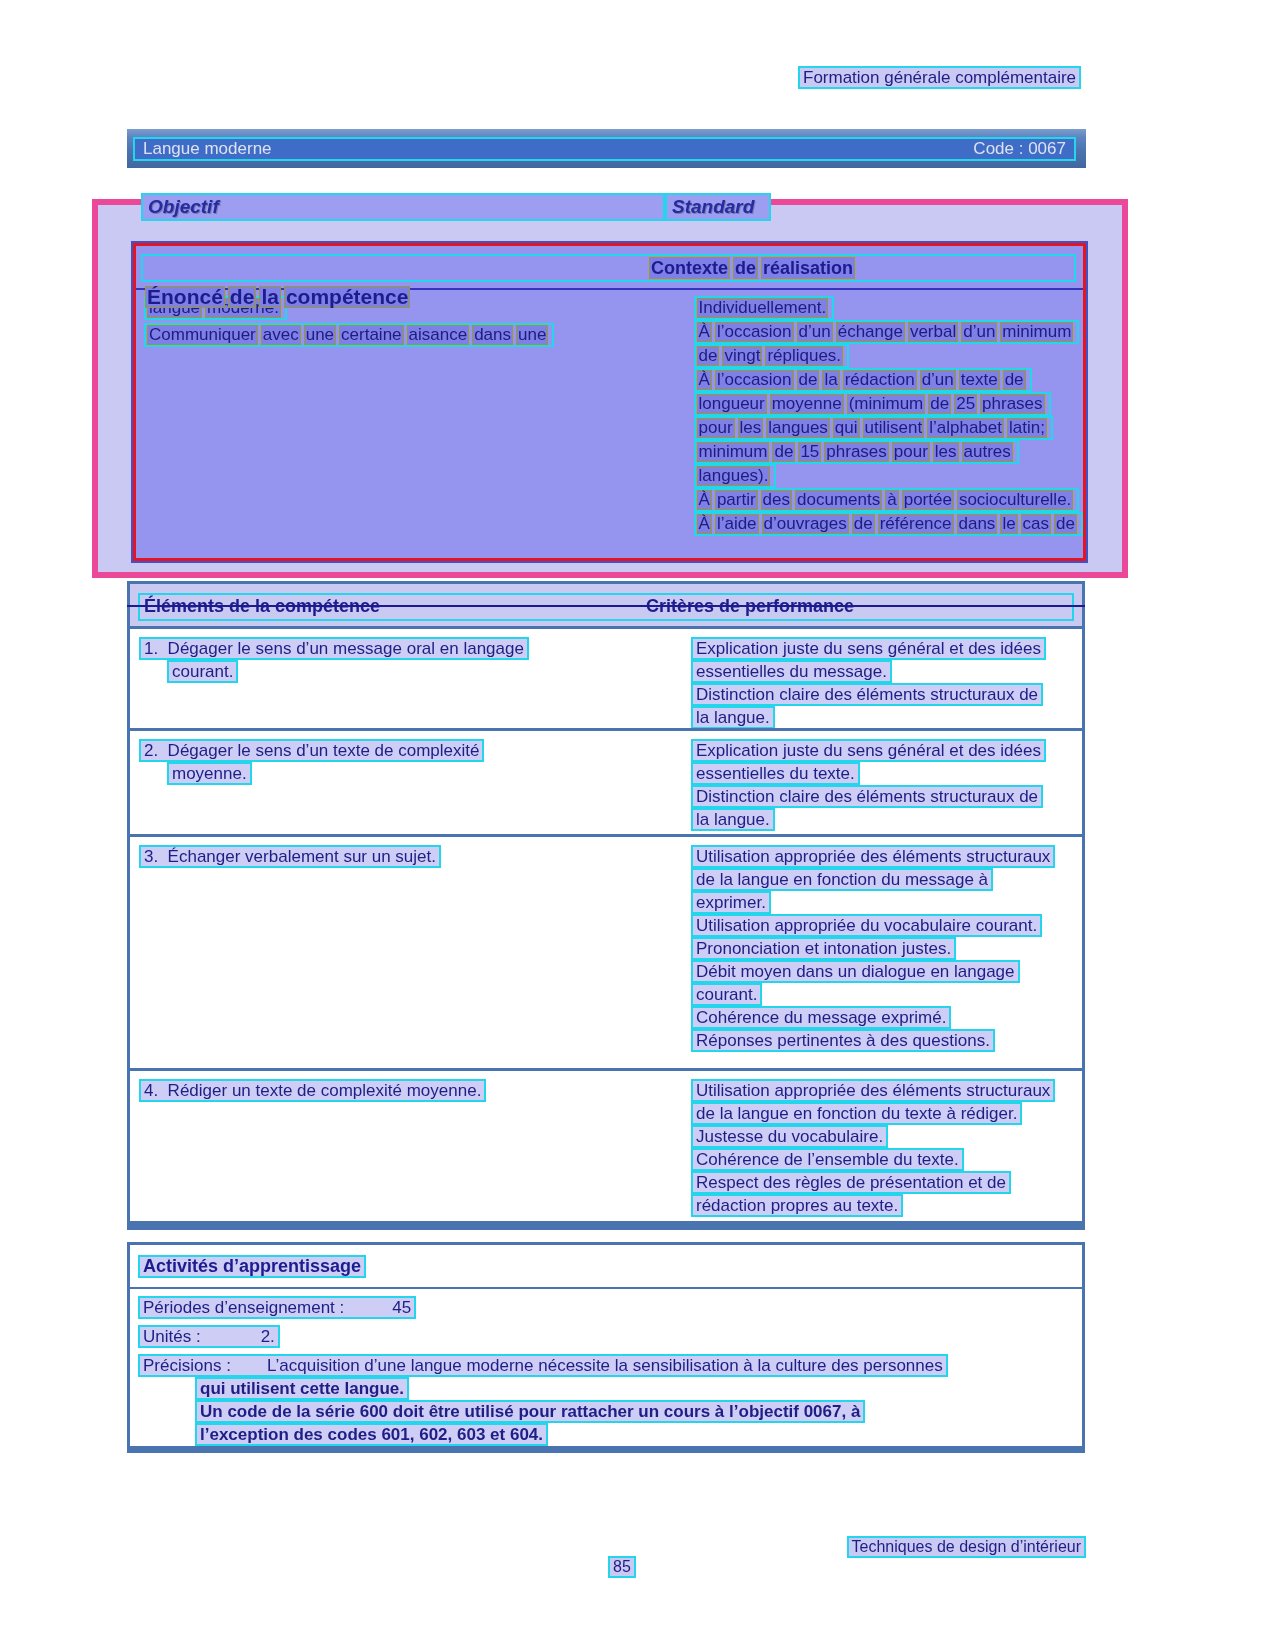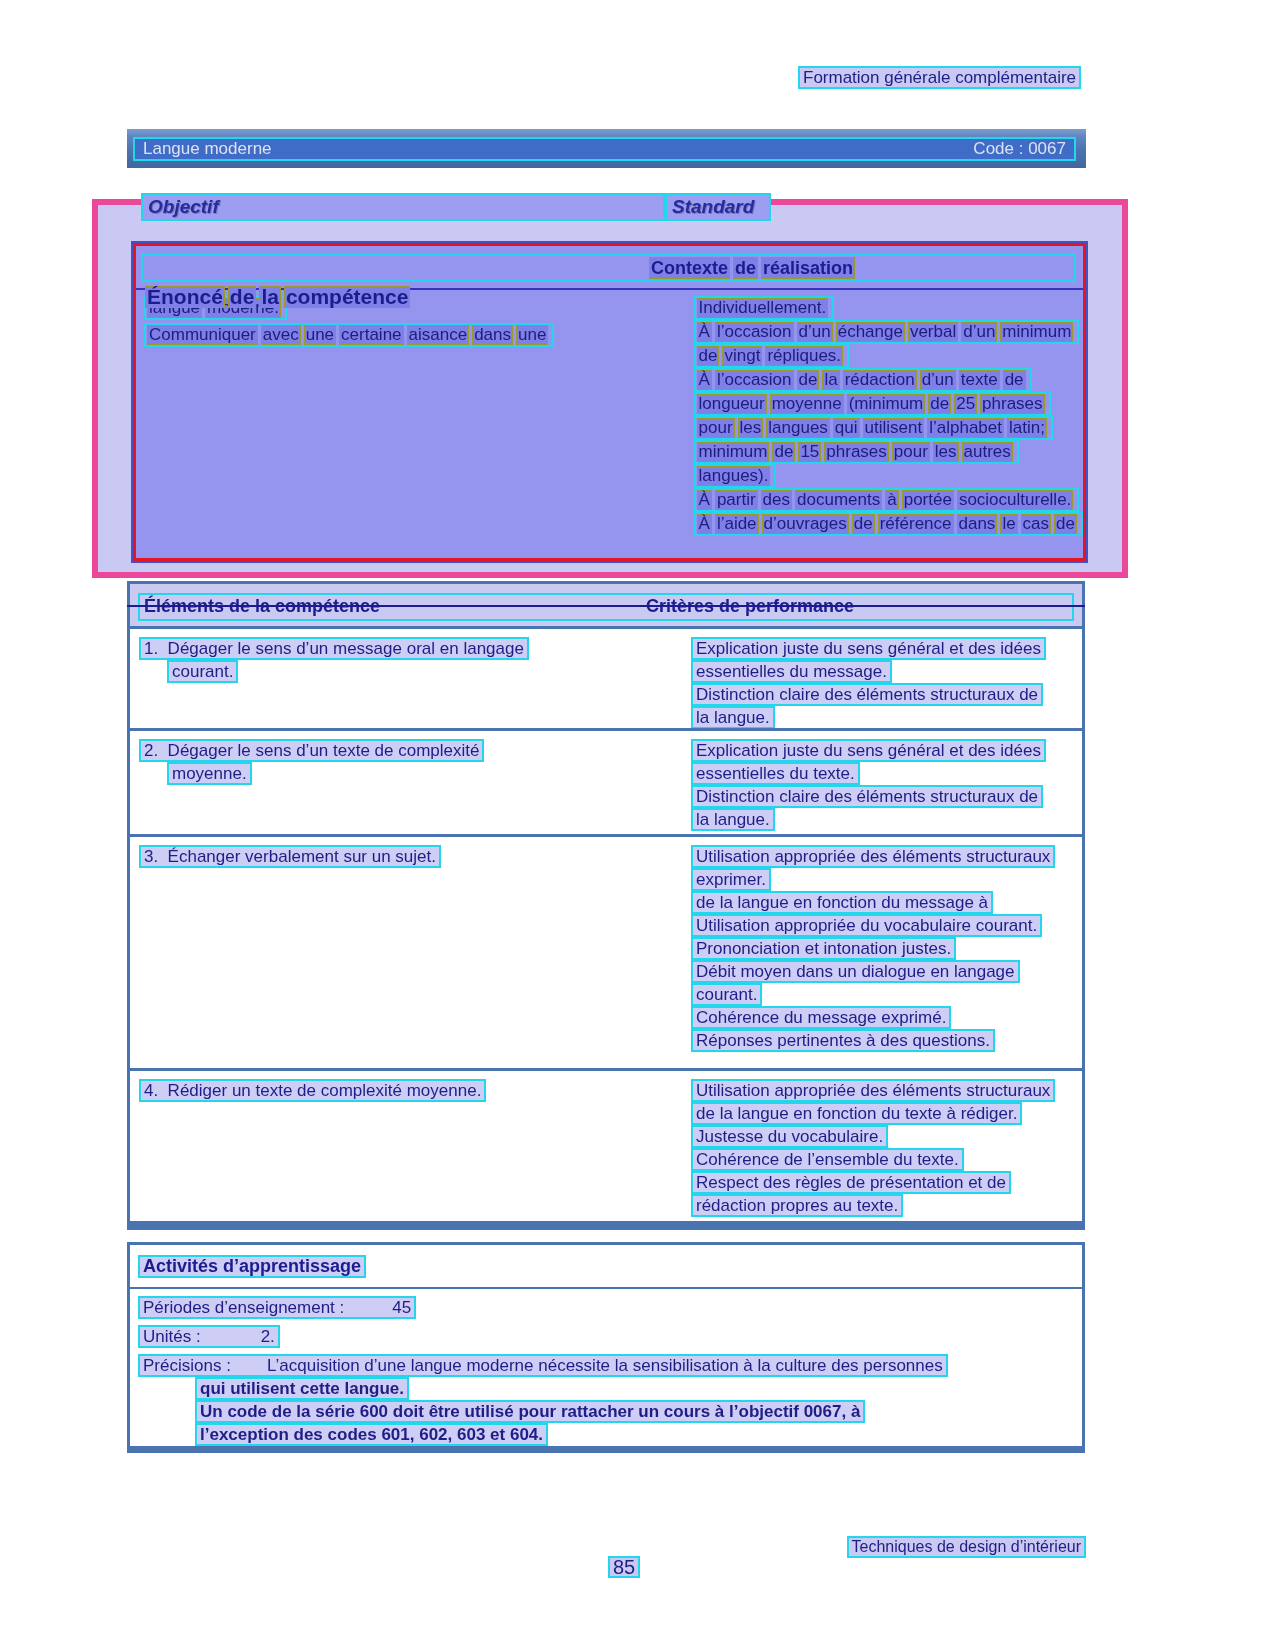--- a/index.html
+++ b/index.html
@@ -111,21 +111,21 @@
   .act-row{margin-bottom:6px;}
   .gap-periodes{display:inline-block;width:48px;}
   .gap-unites{display:inline-block;width:60px;}
   .lbl-precisions{display:inline-block;width:124px;}
   .prec-indent{margin-left:57px;font-weight:bold;}
 
   
   .footer-label{position:absolute;right:189px;top:1536px;}
   .footer-label .hl{font-size:16px;line-height:18px;background:#c9c9f4;}
   .page-num{position:absolute;left:608px;top:1556px;}
-  .page-num .hl{font-size:20px;line-height:18px;background:#c9c9f4;}
+  .page-num .hl{font-size:16px;line-height:18px;background:#c9c9f4;}
 </style>
 </head>
 <body>
 
 <div class="top-label">
   <span class="hl">Formation générale complémentaire</span>
 </div>
 
 <div class="title-bar">
   <div class="tb-box">
@@ -252,22 +252,22 @@
 
   <div class="erow" style="height:234px">
     <div class="ecol-left">
       <div class="line"><span class="hl">3.  Échanger verbalement sur un sujet.</span></div>
     </div>
     <div class="ecol-right">
       <div class="bullet">
         <span class="dotcol"><span class="dot"></span></span>
         <div class="blines">
           <div class="line"><span class="hl">Utilisation appropriée des éléments structuraux</span></div>
+          <div class="line"><span class="hl">de la langue en fonction du message à</span></div>
           <div class="line"><span class="hl">exprimer.</span></div>
-          <div class="line"><span class="hl">de la langue en fonction du message à</span></div>
         </div>
       </div>
       <div class="bullet">
         <span class="dotcol"><span class="dot"></span></span>
         <div class="blines">
           <div class="line"><span class="hl">Utilisation appropriée du vocabulaire courant.</span></div>
         </div>
       </div>
       <div class="bullet">
         <span class="dotcol"><span class="dot"></span></span>

